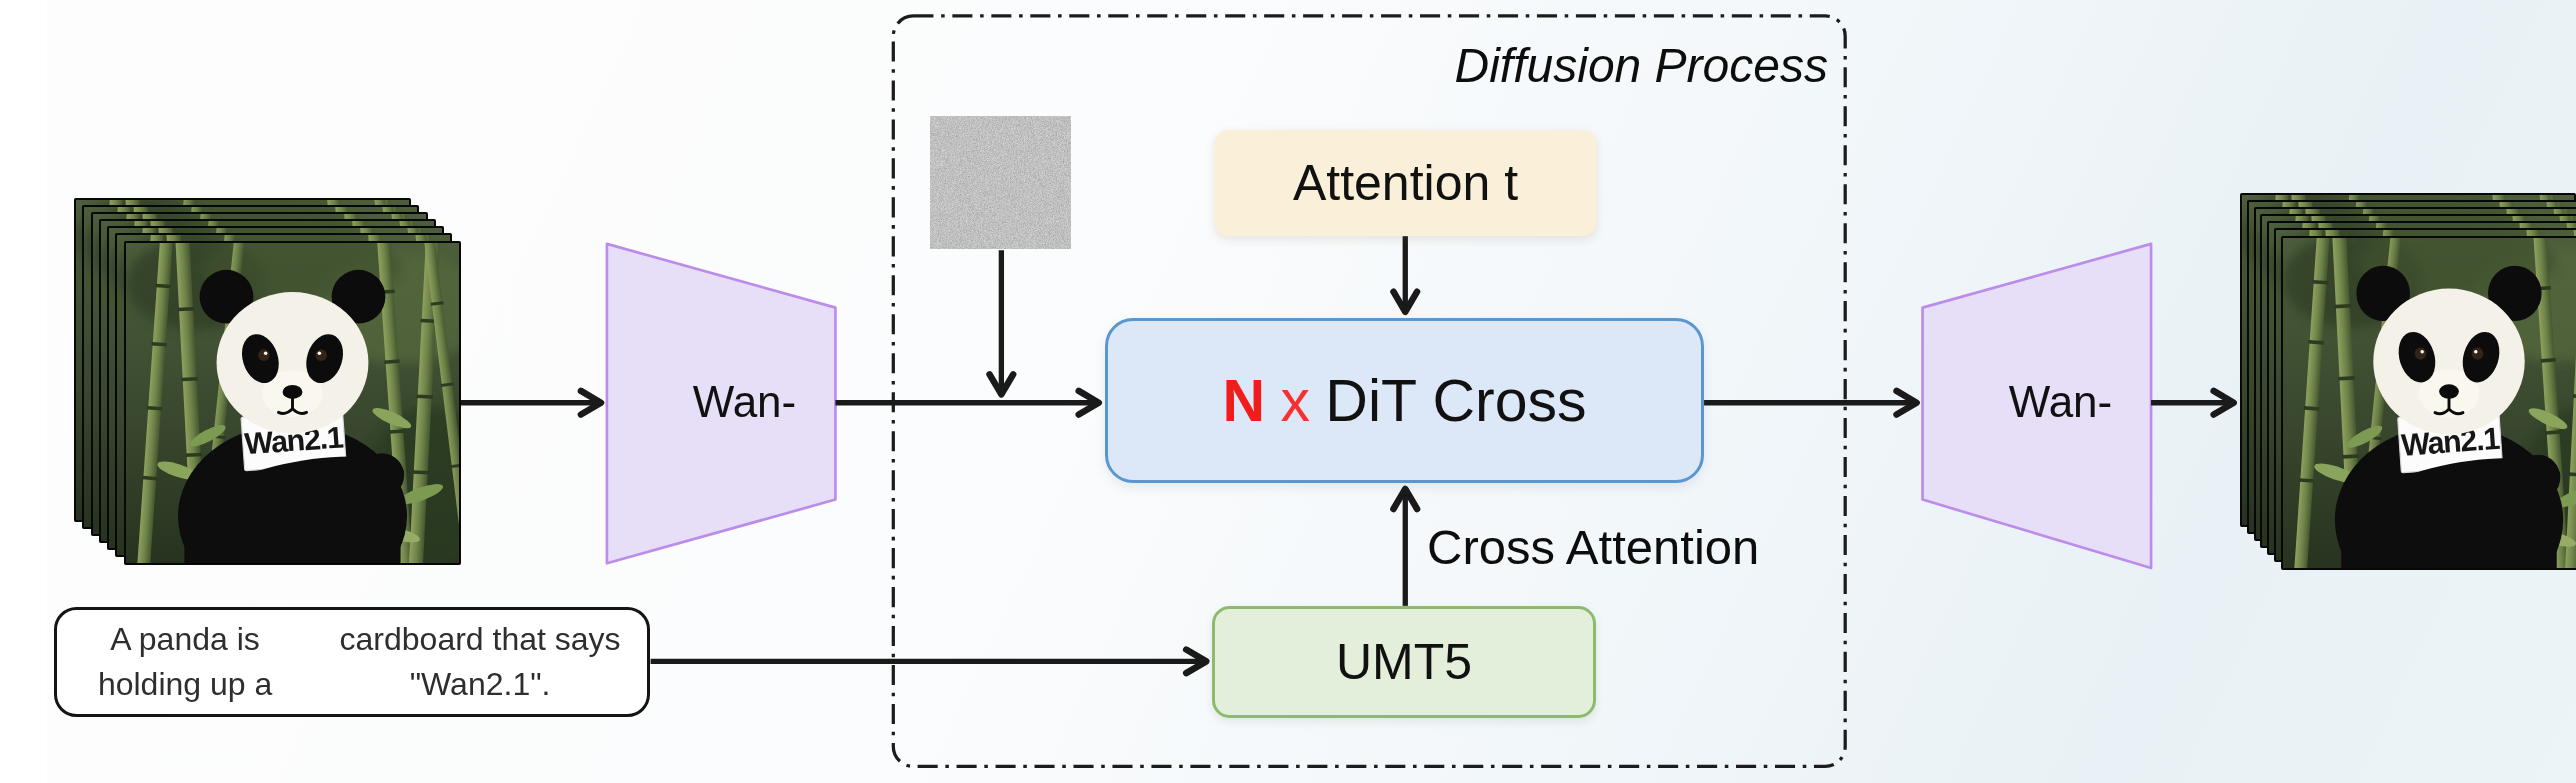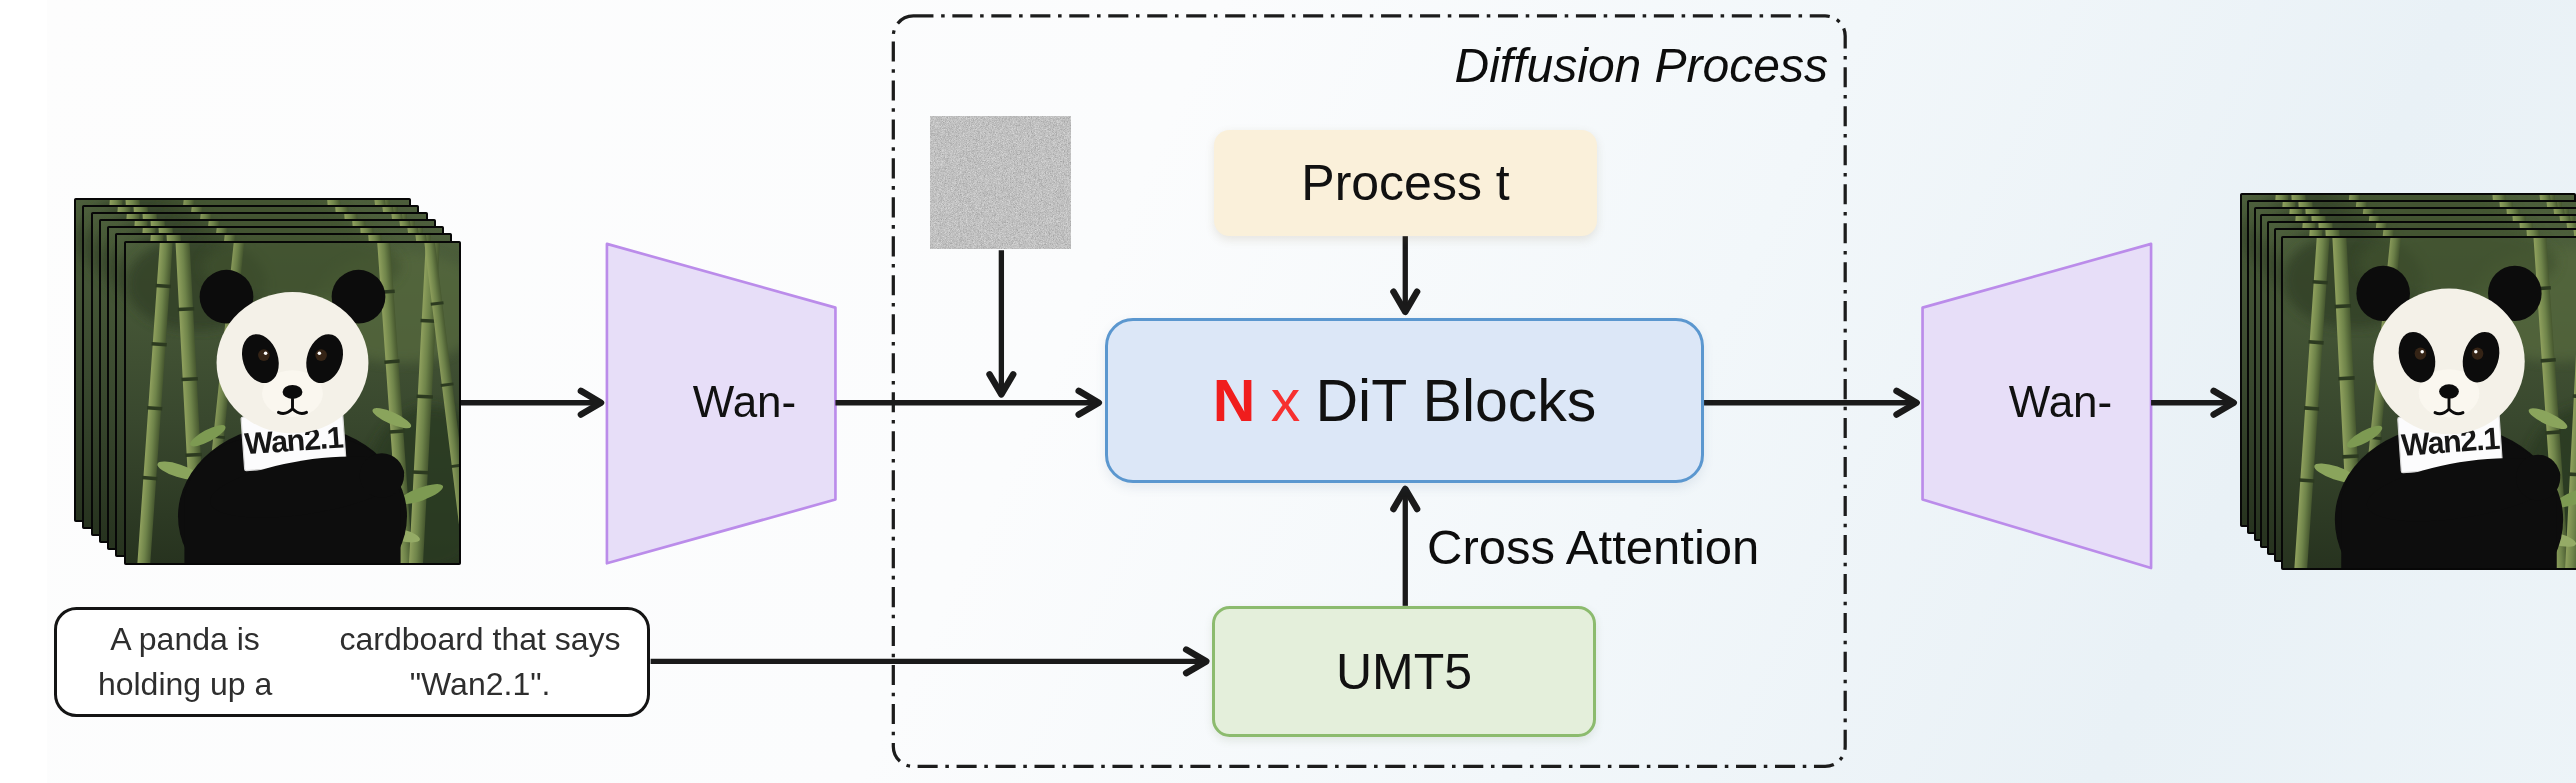--- a/index.html
+++ b/index.html
@@ -14,21 +14,21 @@
 
   
   .node{
     position:absolute;box-sizing:border-box;display:flex;align-items:center;justify-content:center;
     text-align:center;color:#111;
   }
   .box-timestep{left:1167px;top:130px;width:383px;height:106px;border-radius:15.4px;
     background:#faf0da;font-size:50px;box-shadow:0 3.5px 9.4px rgba(120,100,60,.14);}
   .box-dit{left:1058px;top:318px;width:599px;height:165px;border-radius:28px;
     background:#dce7f7;border:3px solid #5b97cf;font-size:59px;box-shadow:0 4.7px 10.6px rgba(60,90,130,.10);}
-  .box-umt5{left:1165px;top:606px;width:384px;height:131px;border-radius:17.7px;
+  .box-umt5{left:1165px;top:606px;width:384px;height:112px;border-radius:17.7px;
     background:#e4efdb;border:3px solid #8cbb6e;font-size:50px;box-shadow:0 3.5px 8.3px rgba(80,110,60,.12);}
   .box-prompt{left:6.5px;top:607px;width:596px;height:110px;border-radius:22.4px;
     background:#ffffff;border:3px solid #141414;font-size:32px;line-height:1.42;color:#2e2e2e;flex-direction:row;}
   .dit-n{color:#f01d1d;font-weight:bold;}
   .dit-x{color:#f73030;padding:0 15.4px;}
 
   
   .vae-label{position:absolute;display:flex;flex-direction:column;align-items:center;justify-content:center;
     width:275px;height:177px;font-size:44px;line-height:1.28;color:#111;text-align:center;}
   .label-encoder{left:560px;top:314px;}
@@ -260,27 +260,27 @@
     <div class="frame" style="left:41px;top:43px;width:336px;height:334px">
         <svg viewBox="0 0 570 548" preserveAspectRatio="none">
           <use href="#pandaScene"></use>
         </svg>
       </div>
   </div>
 
   <div class="title-diffusion">Diffusion Process</div>
 
   <div class="node box-timestep">
-    <span>Process t</span>
+    <span>Attention t</span>
   </div>
 
   <div class="node box-dit">
     <span class="dit-n">N</span>
     <span class="dit-x">x</span>
-    <span>DiT Blocks</span>
+    <span>DiT Cross</span>
   </div>
 
   <div class="label-cross">Cross Attention</div>
 
   <div class="node box-umt5">
     <span>UMT5</span>
   </div>
 
   <div class="node box-prompt">
     <div>A panda is holding up a</div>

